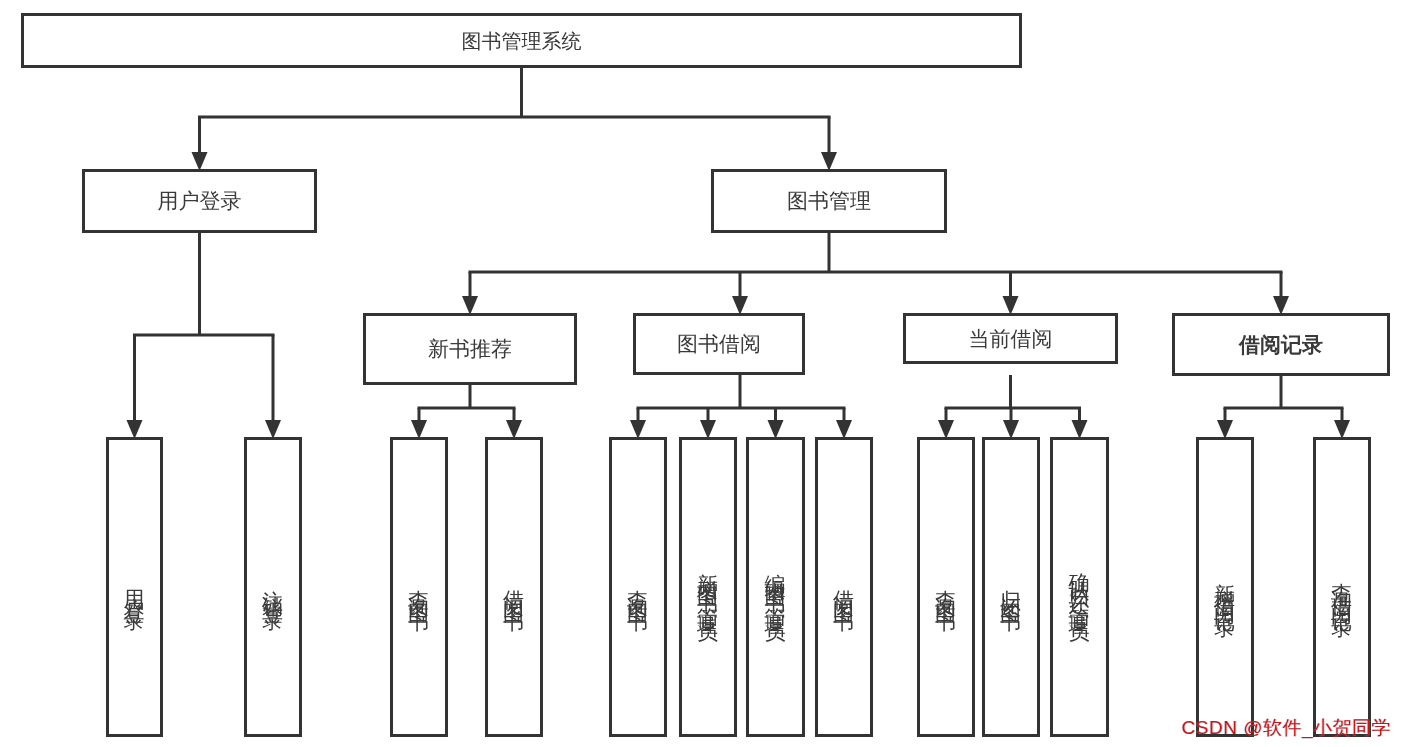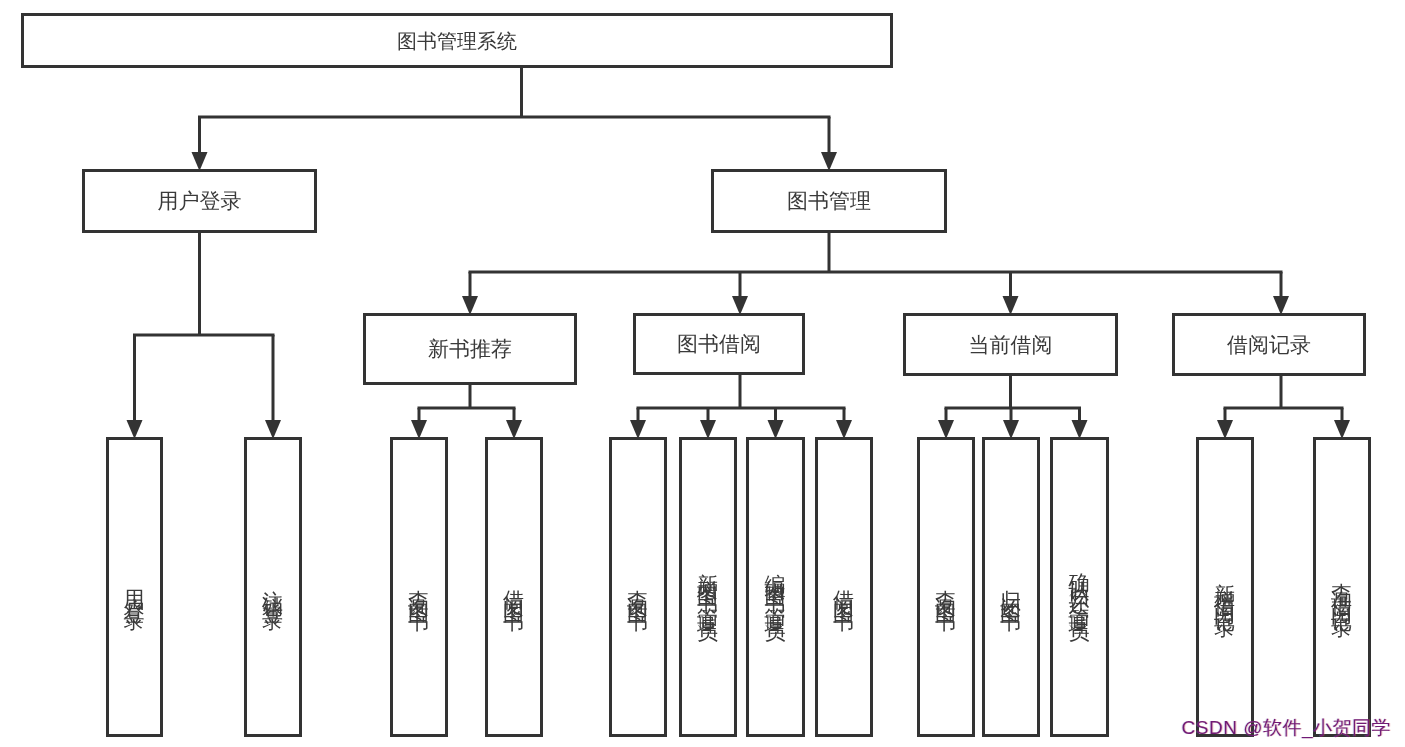--- a/index.html
+++ b/index.html
@@ -37,21 +37,21 @@
     text-orientation: mixed;
     letter-spacing: 7px;
     font-size: 21px;
     white-space: normal;
   }
   #watermark {
     position: absolute;
     right: 14px;
     bottom: 6px;
     font-size: 19px;
-    color: #701a75;
+    color: #b91c1c;
     letter-spacing: 0.5px;
     text-shadow: 1px 0 0 rgba(214, 92, 92, 0.35), -1px 0 0 rgba(120, 150, 220, 0.25);
     white-space: nowrap;
   }
 </style>
 </head>
 <body>
 
 <div id="stage">
   <svg id="connectors" viewBox="0 0 1405 747" xmlns="http://www.w3.org/2000/svg">
@@ -102,29 +102,29 @@
       <line x1="1079.5" y1="408" x2="1079.5" y2="425" stroke="#333333" stroke-width="3"></line>
       <polygon points="1071.5,420 1087.5,420 1079.5,439" fill="#333333"></polygon>
       <line x1="1281" y1="375" x2="1281" y2="408" stroke="#333333" stroke-width="3"></line>
       <line x1="1223.5" y1="408" x2="1343.5" y2="408" stroke="#333333" stroke-width="3"></line>
       <line x1="1225" y1="408" x2="1225" y2="425" stroke="#333333" stroke-width="3"></line>
       <polygon points="1217,420 1233,420 1225,439" fill="#333333"></polygon>
       <line x1="1342" y1="408" x2="1342" y2="425" stroke="#333333" stroke-width="3"></line>
       <polygon points="1334,420 1350,420 1342,439" fill="#333333"></polygon>
     </svg>
   <div id="nodes">
-      <div class="node root" style="left: 21px; top: 13px; width: 872px; height: 55px;">图书管理系统</div>
+      <div class="node root" style="left: 21px; top: 13px; width: 1001px; height: 55px;">图书管理系统</div>
       <div class="node" style="left: 82px; top: 169px; width: 235px; height: 64px;">用户登录</div>
       <div class="node" style="left: 711px; top: 169px; width: 236px; height: 64px;">图书管理</div>
       <div class="node vertical" style="left: 106px; top: 437px; width: 57px; height: 300px;">用户登录</div>
       <div class="node vertical" style="left: 244px; top: 437px; width: 58px; height: 300px;">注销登录</div>
       <div class="node" style="left: 363px; top: 313px; width: 214px; height: 72px;">新书推荐</div>
       <div class="node" style="left: 633px; top: 313px; width: 172px; height: 62px;">图书借阅</div>
-      <div class="node" style="left: 903px; top: 313px; width: 215px; height: 63px;">当前借阅</div>
-      <div class="node" style="left: 1172px; top: 313px; width: 194px; height: 63px;">借阅记录</div>
+      <div class="node" style="left: 903px; top: 313px; width: 215px; height: 51px;">当前借阅</div>
+      <div class="node" style="left: 1172px; top: 313px; width: 218px; height: 63px; font-weight: bold;">借阅记录</div>
       <div class="node vertical" style="left: 390px; top: 437px; width: 58px; height: 300px;">查询图书</div>
       <div class="node vertical" style="left: 485px; top: 437px; width: 58px; height: 300px;">借阅图书</div>
       <div class="node vertical" style="left: 609px; top: 437px; width: 58px; height: 300px;">查询图书</div>
       <div class="node vertical" style="left: 679px; top: 437px; width: 58px; height: 300px;">新增图书（管理员）</div>
       <div class="node vertical" style="left: 746px; top: 437px; width: 59px; height: 300px;">编辑图书（管理员）</div>
       <div class="node vertical" style="left: 815px; top: 437px; width: 58px; height: 300px;">借阅图书</div>
       <div class="node vertical" style="left: 917px; top: 437px; width: 58px; height: 300px;">查询图书</div>
       <div class="node vertical" style="left: 982px; top: 437px; width: 58px; height: 300px;">归还图书</div>
       <div class="node vertical" style="left: 1050px; top: 437px; width: 59px; height: 300px;">确认归还（管理员）</div>
       <div class="node vertical" style="left: 1196px; top: 437px; width: 58px; height: 300px;">新增借阅记录</div>

